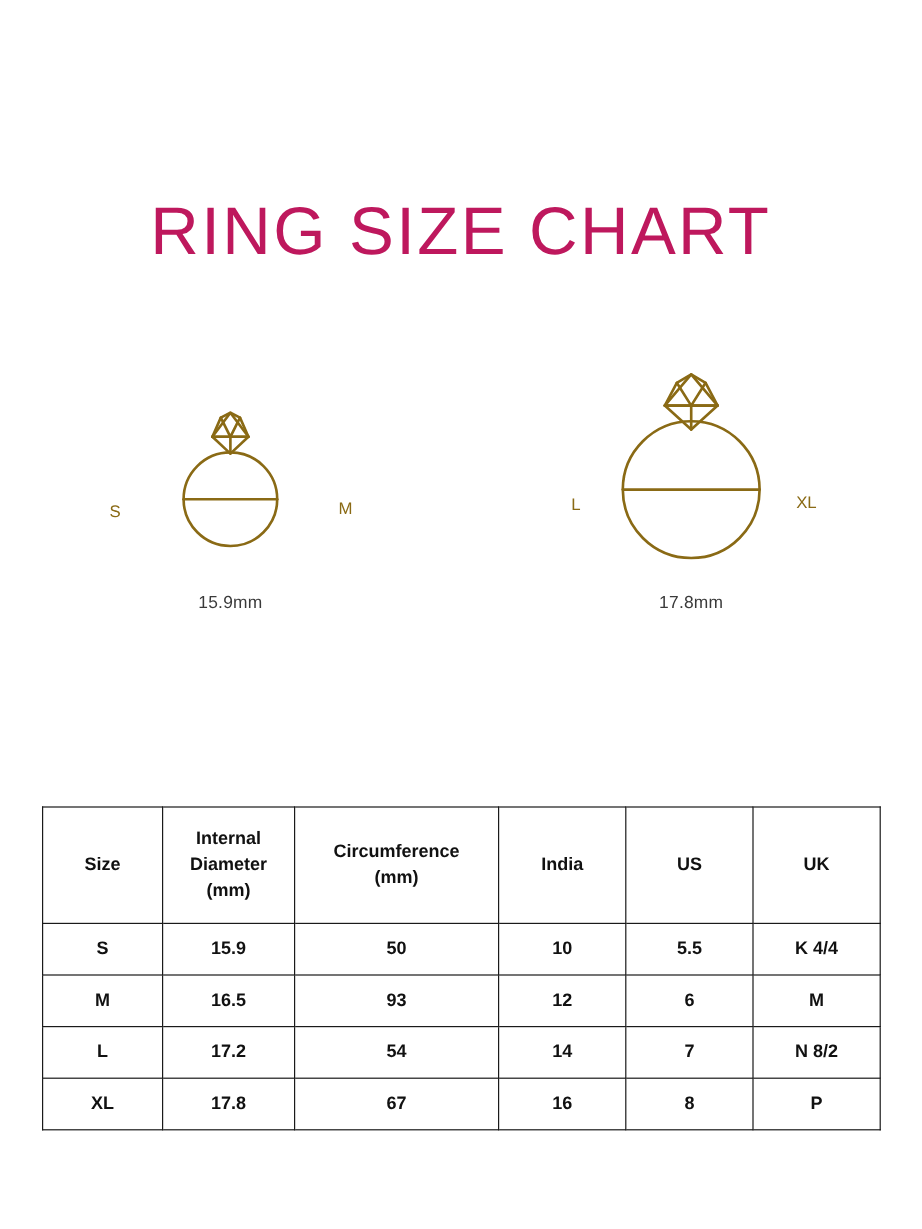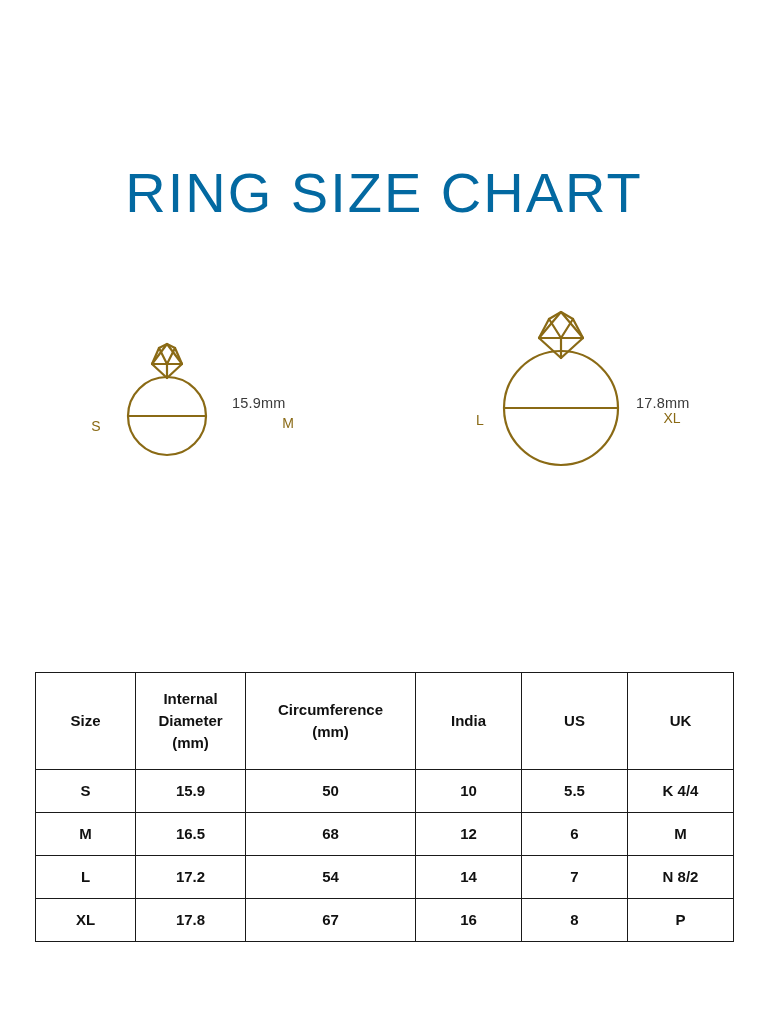--- a/index.html
+++ b/index.html
@@ -23,38 +23,39 @@
   }
 
   .chart-title {
     position: absolute;
     top: 160px;
     left: 0;
     width: 768px;
     text-align: center;
     font-size: 56px;
     letter-spacing: 2px;
-    color: #0369a1;
+    color: #be185d;
     font-weight: 400;
     font-family: "Liberation Sans", sans-serif;
   }
 
   
   .rings-row {
     position: absolute;
     top: 310px;
     left: 0;
     width: 768px;
     display: flex;
     justify-content: space-around;
     align-items: flex-end;
   }
   .ring-item {
     width: 180px;
     display: flex;
+    flex-direction: column;
     align-items: center;
   }
   .ring-svg-wrap {
     display: block;
     height: 165px;
     display: flex;
     align-items: flex-end;
     justify-content: center;
   }
   .ring-caption {
@@ -198,21 +199,21 @@
           <td>S</td>
           <td>15.9</td>
           <td>50</td>
           <td>10</td>
           <td>5.5</td>
           <td>K 4/4</td>
         </tr>
         <tr>
           <td>M</td>
           <td>16.5</td>
-          <td>68</td>
+          <td>93</td>
           <td>12</td>
           <td>6</td>
           <td>M</td>
         </tr>
         <tr>
           <td>L</td>
           <td>17.2</td>
           <td>54</td>
           <td>14</td>
           <td>7</td>

